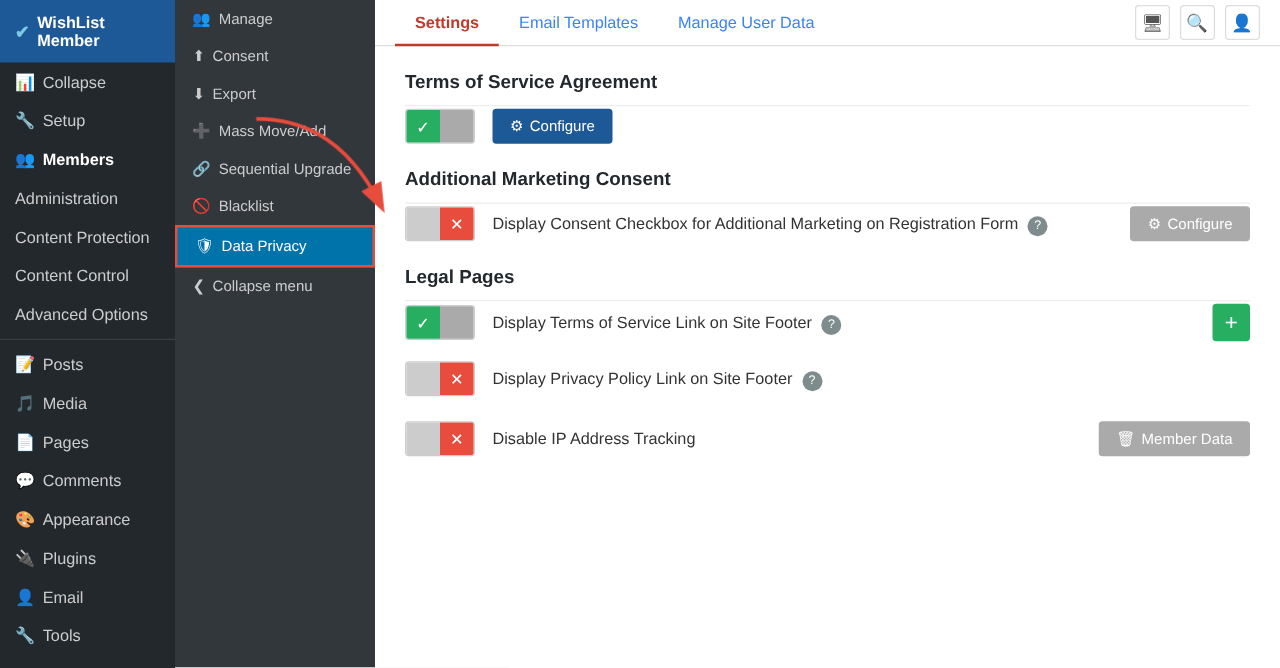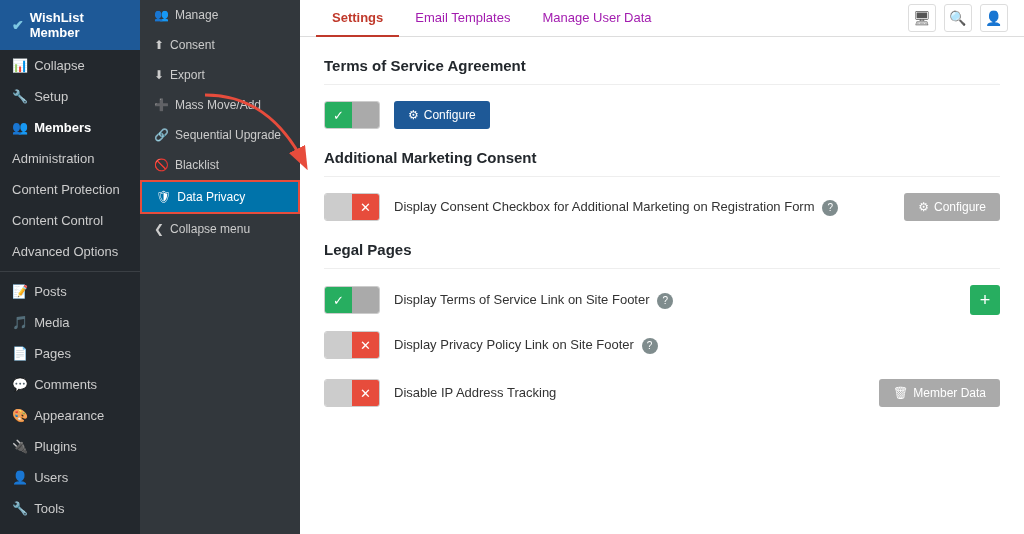--- a/index.html
+++ b/index.html
@@ -76,21 +76,21 @@
     .tabs {
       display: flex;
       align-items: center;
       border-bottom: 1px solid #ddd;
       padding: 0 16px;
       background: #fff;
     }
     .tab {
       padding: 10px 16px;
       cursor: pointer;
-      color: #a21caf;
+      color: #3b82f6;
       font-size: 13px;
       border-bottom: 2px solid transparent;
       margin-bottom: -1px;
     }
     .tab.active {
       color: #c0392b;
       border-bottom: 2px solid #c0392b;
       font-weight: 600;
     }
 
@@ -116,21 +116,21 @@
       padding: 20px 24px;
       flex: 1;
     }
 
     .section-title {
       font-size: 15px;
       font-weight: 600;
       color: #23282d;
       padding-bottom: 10px;
       border-bottom: 1px solid #eee;
-      margin-bottom: 16px;
+      margin-bottom: 2px;
     }
 
     .setting-row {
       display: flex;
       align-items: center;
       gap: 14px;
       margin-bottom: 16px;
     }
 
     
@@ -291,21 +291,21 @@
   <div class="sidebar-item">
     <span>🎨</span>
     <span>Appearance</span>
   </div>
   <div class="sidebar-item">
     <span>🔌</span>
     <span>Plugins</span>
   </div>
   <div class="sidebar-item">
     <span>👤</span>
-    <span>Users</span>
+    <span>Email</span>
   </div>
   <div class="sidebar-item">
     <span>🔧</span>
     <span>Tools</span>
   </div>
   <div class="sidebar-item">
     <span>⚙</span>
     <span>Settings</span>
   </div>
 </div>

